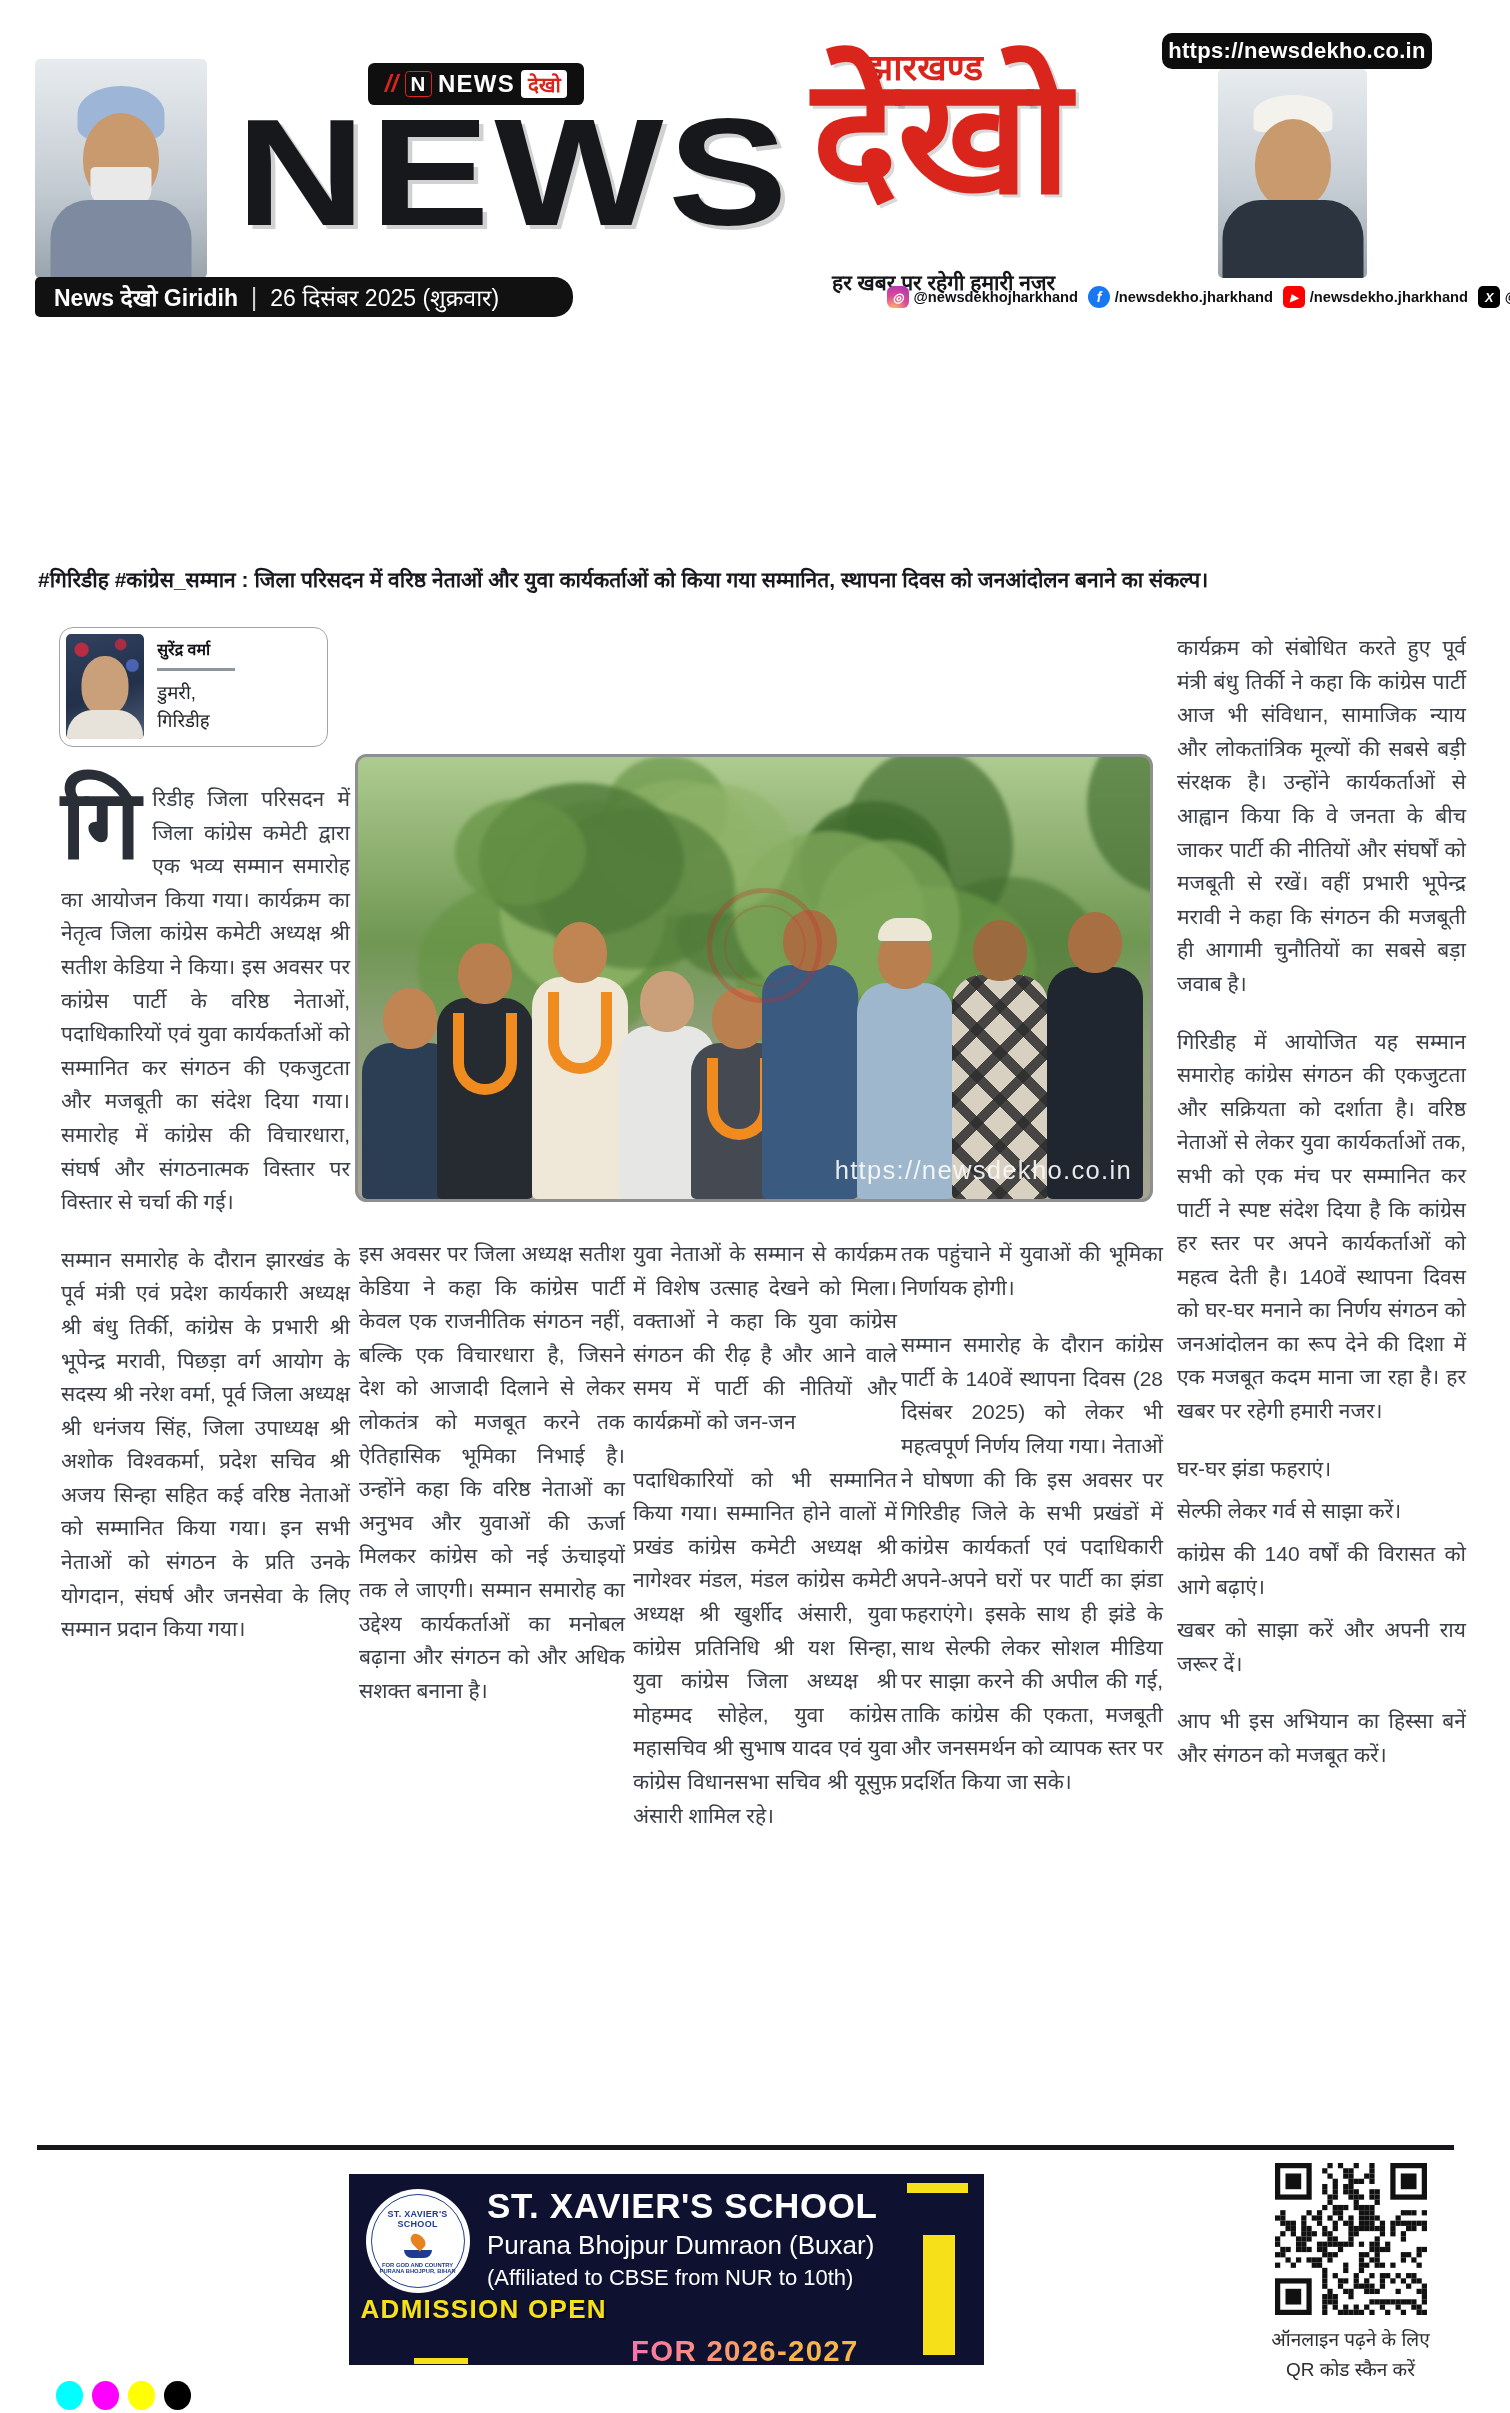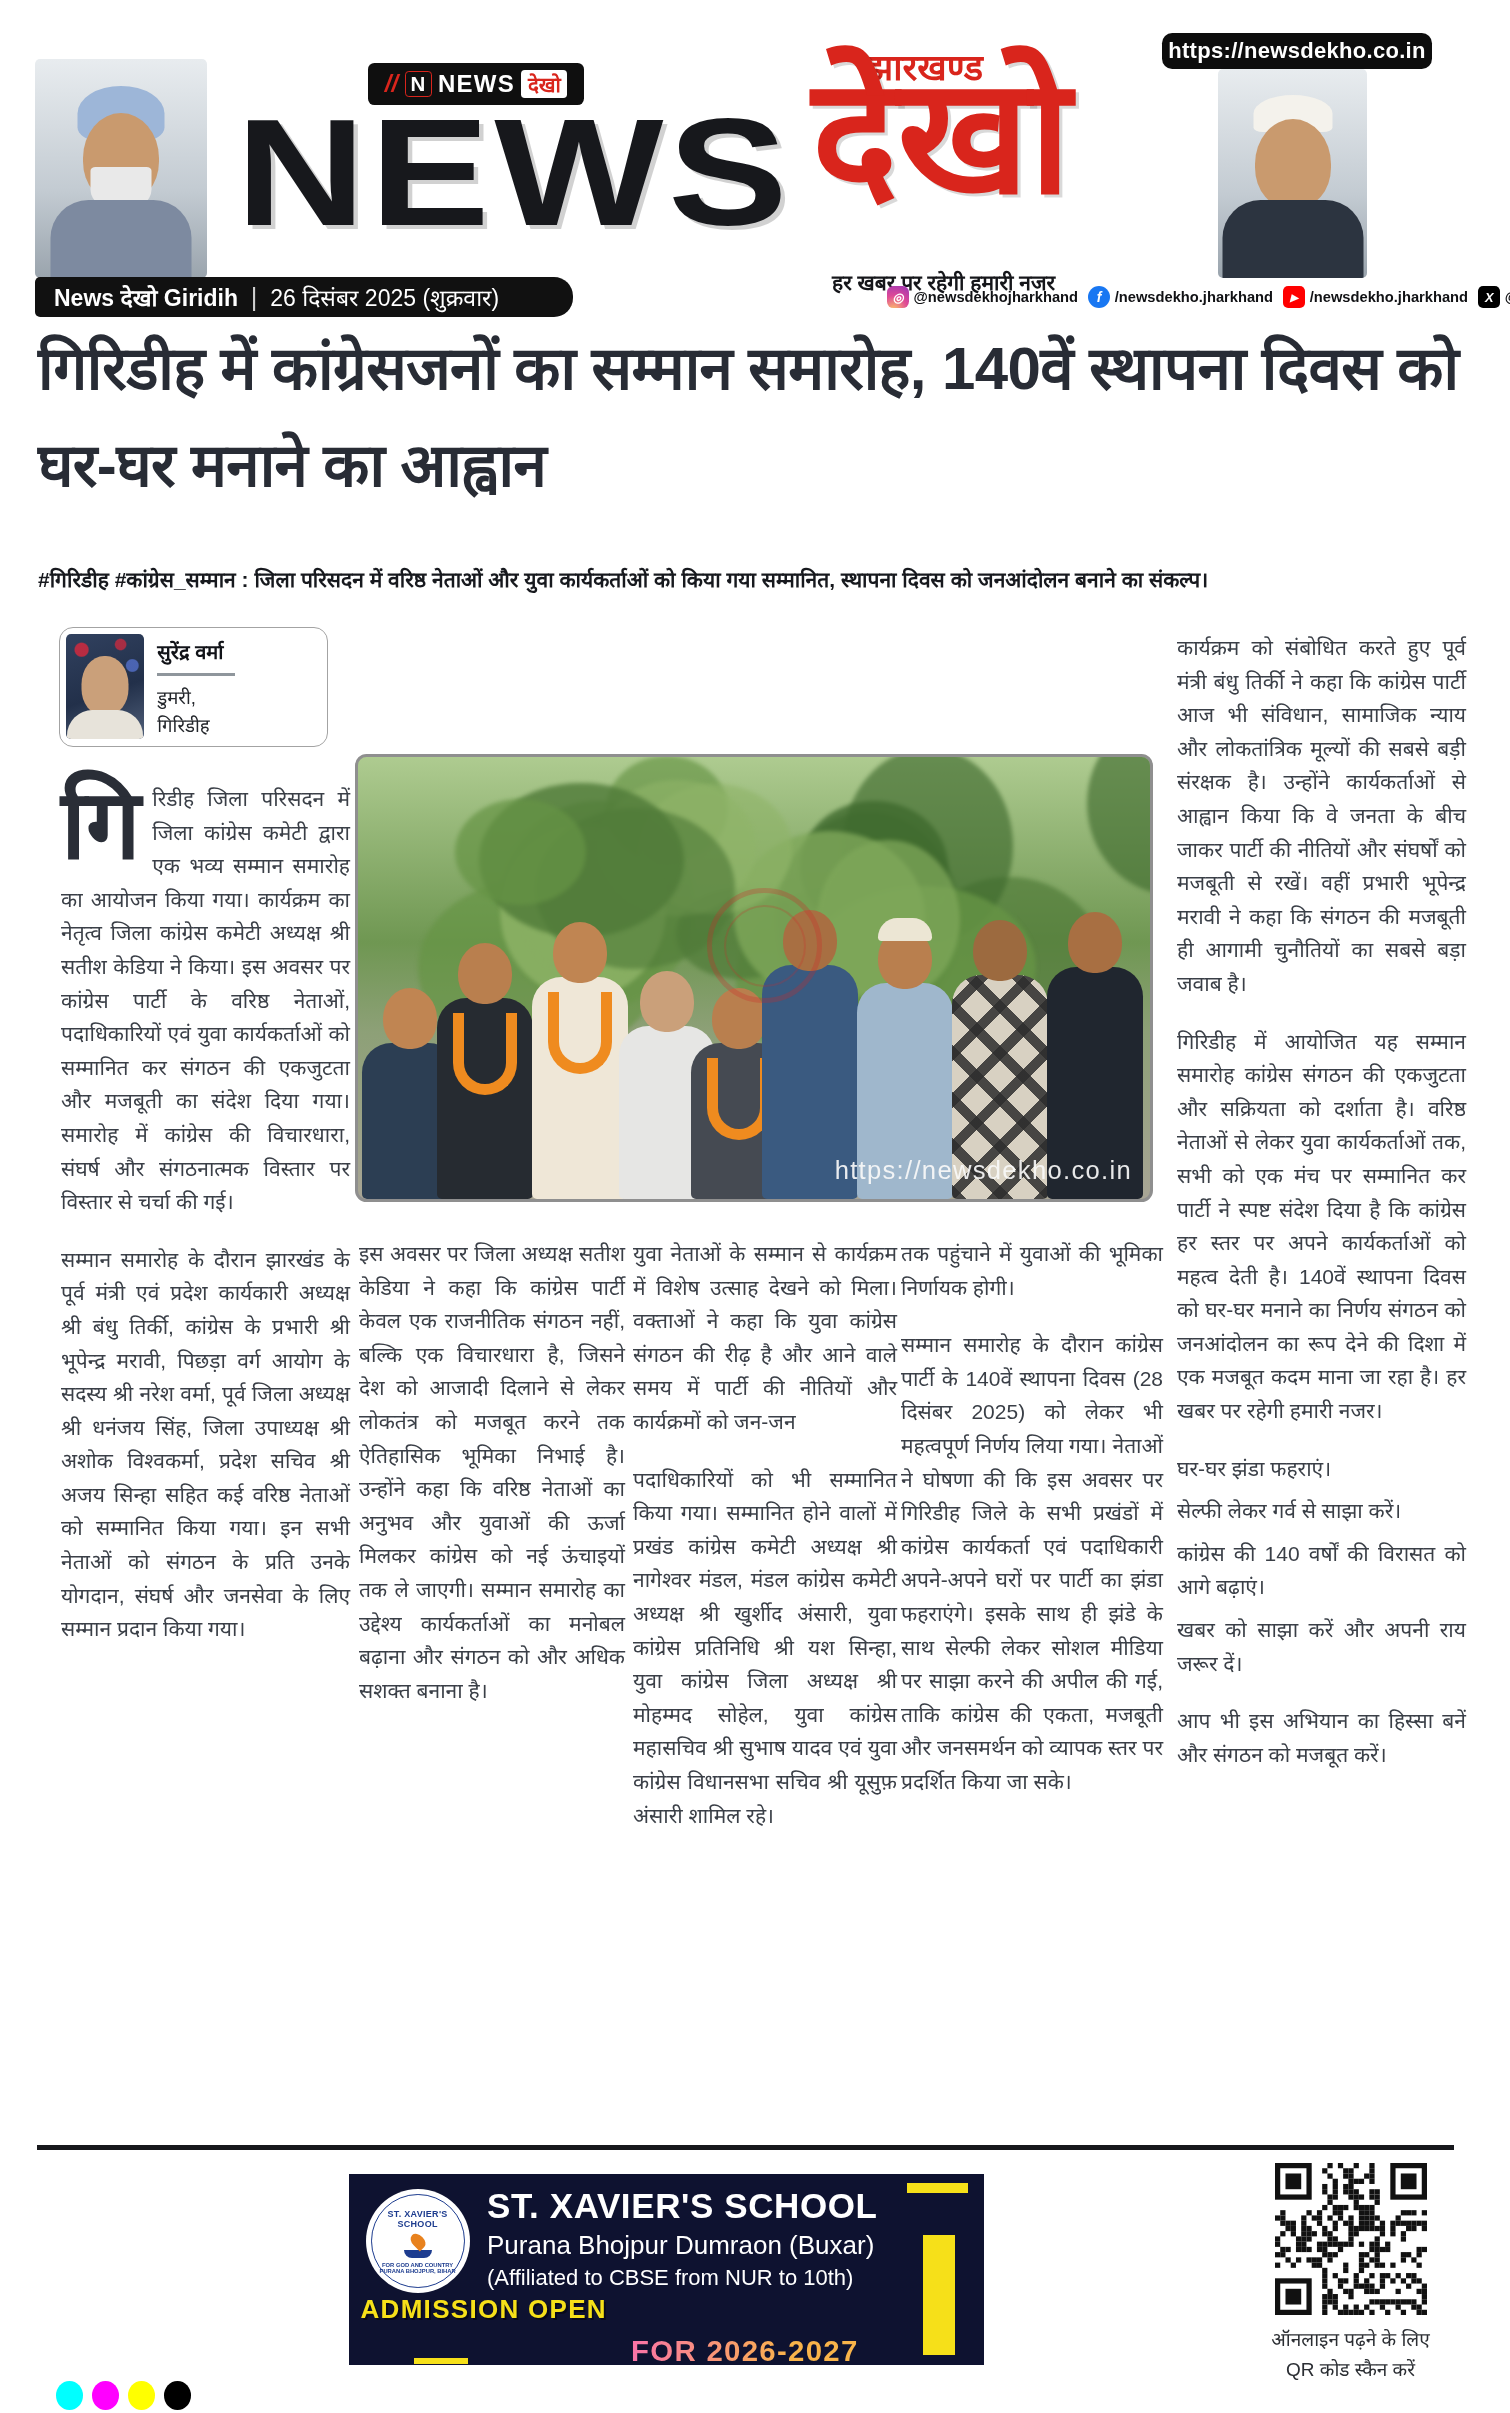--- a/index.html
+++ b/index.html
@@ -87,21 +87,21 @@
       radial-gradient(circle at 20% 15%, rgba(220,40,60,.8) 0 6.4px, transparent 7.7px),
       radial-gradient(circle at 70% 10%, rgba(220,40,60,.7) 0 5.1px, transparent 6.4px),
       radial-gradient(circle at 85% 30%, rgba(90,120,220,.7) 0 5.8px, transparent 7px),
       linear-gradient(160deg,#31415f 0%, #22304a 55%, #51607a 100%);
   }
   .rep-face{ position:absolute; left:50%; transform:translateX(-50%); top:22px;
     width:47px; height:59px; background:#caa07a; border-radius:48% 48% 44% 44%; }
   .rep-shirt{ position:absolute; left:50%; transform:translateX(-50%); bottom:-3.8px;
     width:76px; height:33px; background:#e7e3da; border-radius:25.6px 25.6px 0 0; }
   .rep-info{ padding:10.2px 0 0 7.7px; }
-  .rep-name{ font-size:20px; font-weight:bold; color:#111318; }
+  .rep-name{ font-size:16px; font-weight:bold; color:#111318; }
   .rep-divider{ width:78px; height:3.2px; background:#8f969c; margin:7.7px 0 7.7px; }
   .rep-loc{ font-size:18.6px; color:#23262b; line-height:1.5; }
   
   .photo{
     position:absolute; left:355px; top:754px; width:798px; height:448px;
     border:3.8px solid #8f8f8f; border-radius:11.5px; overflow:hidden;
     background:linear-gradient(180deg,#aecb90 0%, #6f9752 42%, #8da077 62%, #a8a595 100%);
   }
   .blob{ position:absolute; border-radius:50%; filter:blur(1.9px); }
   .person{ position:absolute; bottom:0; width:96px; }
@@ -210,21 +210,20 @@
     <span class="soc">
       <i class="si si-yt">▶</i>
       <b>/newsdekho.jharkhand</b>
     </span>
     <span class="soc">
       <i class="si si-x">X</i>
       <b>@newsdekhogarhwa</b>
     </span>
   </div>
 
-  <h1 class="headline">गिरिडीह में कांग्रेसजनों का सम्मान समारोह, 140वें स्थापना दिवस को घर-घर मनाने का आह्वान</h1>
   <p class="subhead">#गिरिडीह #कांग्रेस_सम्मान : जिला परिसदन में वरिष्ठ नेताओं और युवा कार्यकर्ताओं को किया गया सम्मानित, स्थापना दिवस को जनआंदोलन बनाने का संकल्प।</p>
 
   <div class="reporter-card">
     <div class="rep-photo">
       <div class="rep-face"></div>
       <div class="rep-shirt"></div>
     </div>
     <div class="rep-info">
       <div class="rep-name">सुरेंद्र वर्मा</div>
       <div class="rep-divider"></div>

